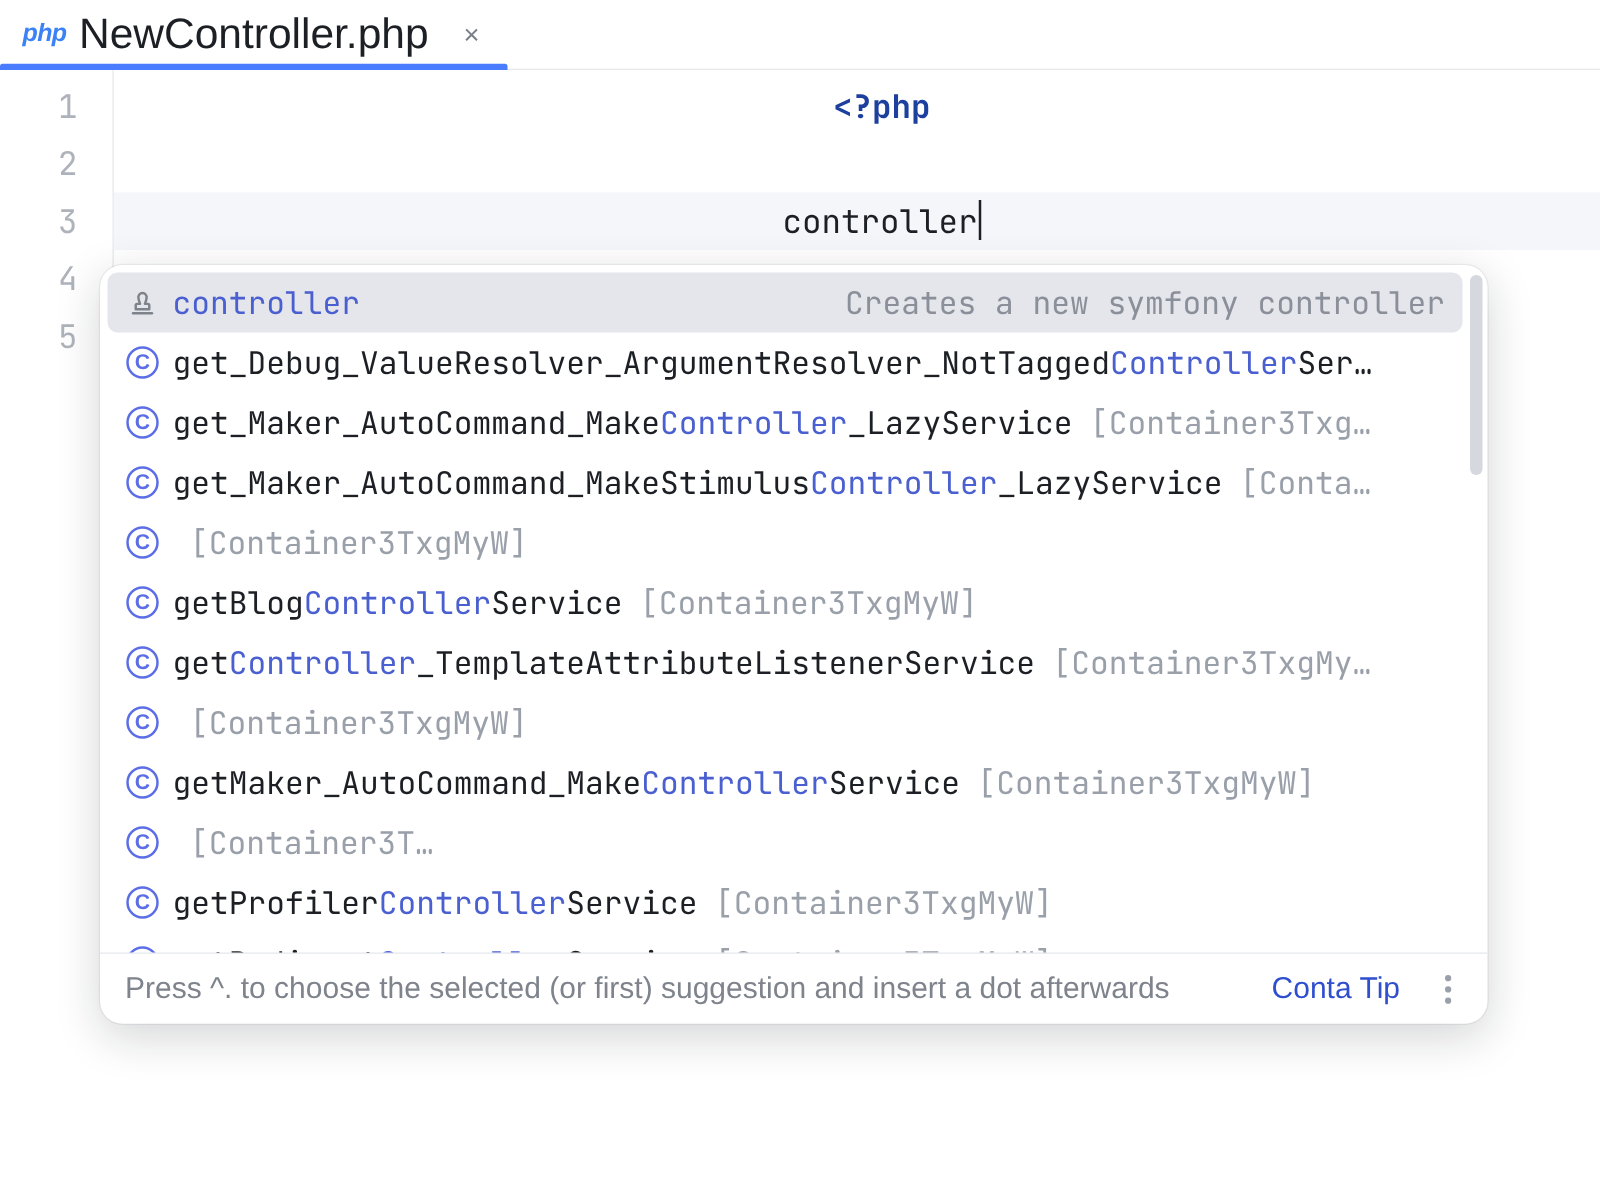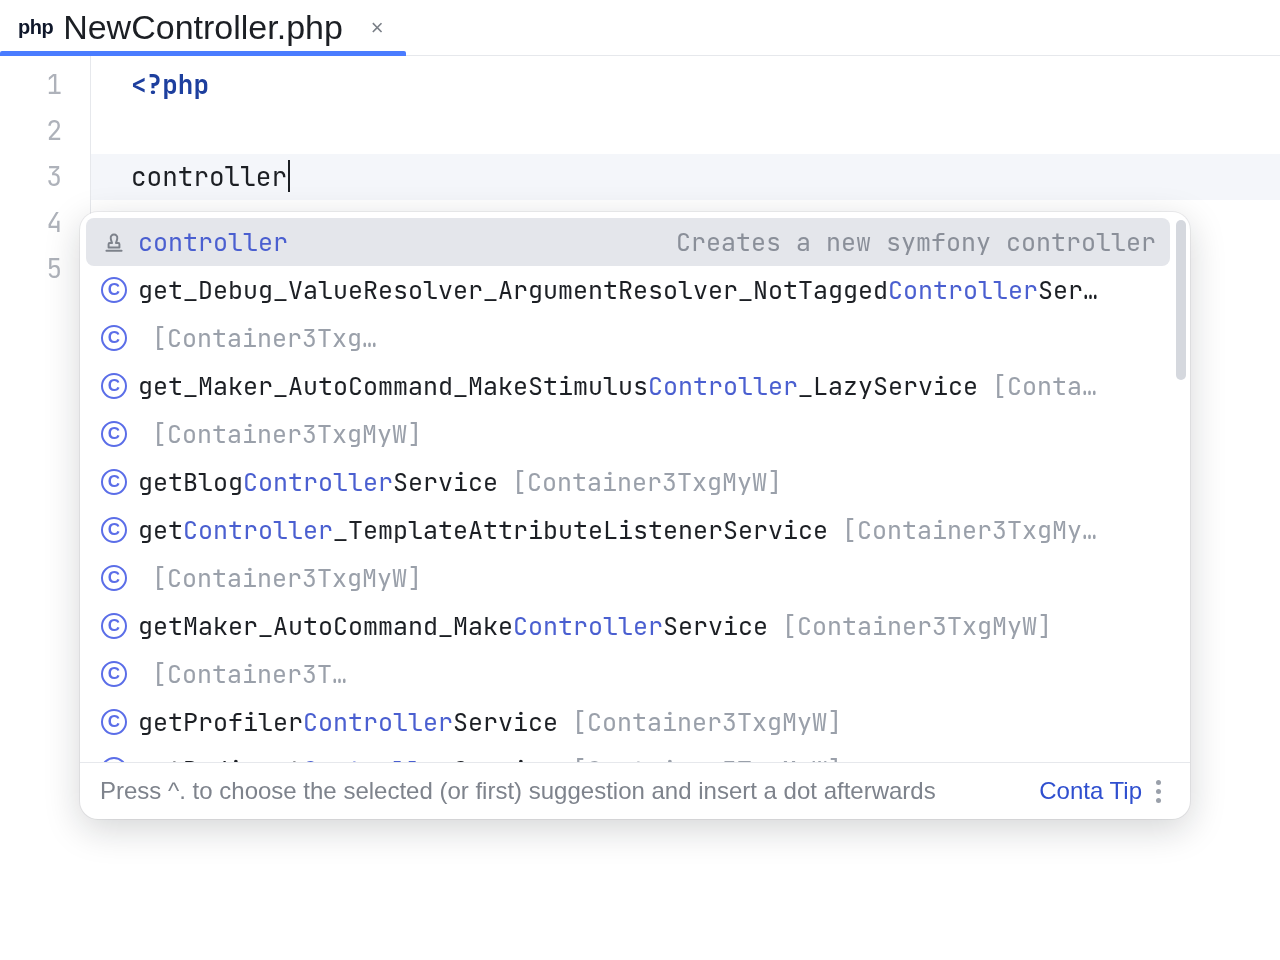--- a/index.html
+++ b/index.html
@@ -29,22 +29,23 @@
   }
   .tab.active::after {
     content: "";
     position: absolute;
     left: 0; right: 0; bottom: -1px;
     height: 5px;
     background: #4a7cff;
     border-radius: 2px 2px 0 0;
   }
   .tab .filetype {
-    color: #0f172a;
+    color: #3b82f6;
     font-weight: 700;
+    font-style: italic;
     font-size: 20px;
     letter-spacing: -0.5px;
   }
   .tab .filename {
     color: #1c1f24;
     font-size: 34px;
     font-weight: 400;
   }
   .tab .close {
     color: #7a7f87;
@@ -67,20 +68,21 @@
     padding: 6px 28px 0 0;
     color: #aeb2ba;
     user-select: none;
   }
   .gutter div { height: 46px; }
   .code {
     flex: 1;
     padding: 6px 0 0 40px;
     border-left: 1px solid #e6e8ec;
     position: relative;
+    text-align: center;
   }
   .code .line { height: 46px; white-space: pre; color: #1c1f24; }
   .code .line.current { background: #f4f6fa; margin-left: -40px; padding-left: 40px; }
   .tok-tag { color: #1d3f9e; font-weight: 600; }
   .caret {
     display: inline-block;
     width: 2px; height: 32px;
     background: #1c1f24;
     vertical-align: -6px;
     margin-left: 1px;
@@ -167,21 +169,21 @@
   }
 
   .popup-footer {
     border-top: 1px solid #e6e8ec;
     padding: 14px 20px;
     display: flex;
     align-items: center;
     font-family: -apple-system, BlinkMacSystemFont, sans-serif;
     font-size: 24px;
     color: #7e838c;
-    gap: 4px;
+    gap: 26px;
   }
   .popup-footer .tip { flex: 1; }
   .popup-footer .next { color: #2f4fcf; cursor: pointer; }
   .popup-footer .menu-dots {
     width: 24px;
     color: #9aa0aa;
     display: flex; flex-direction: column; gap: 4px; align-items: center;
   }
   .popup-footer .menu-dots span {
     width: 5px; height: 5px; border-radius: 50%; background: #9aa0aa;
@@ -230,20 +232,21 @@
       <div class="popup-item">
         <span class="icon">
           <span class="circle-c">C</span>
         </span>
         <span class="label"><span>get_Debug_ValueResolver_ArgumentResolver_NotTagged</span><span class="match">Controller</span><span>Ser…</span></span>
       </div>
       <div class="popup-item">
         <span class="icon">
           <span class="circle-c">C</span>
         </span>
+        <span class="label"><span>get_Maker_AutoCommand_Make</span><span class="match">Controller</span><span>_LazyService</span></span>
         <span class="tail-inline">[Container3Txg…</span>
       </div>
       <div class="popup-item">
         <span class="icon">
           <span class="circle-c">C</span>
         </span>
         <span class="label"><span>get_Maker_AutoCommand_MakeStimulus</span><span class="match">Controller</span><span>_LazyService</span></span>
         <span class="tail-inline">[Conta…</span>
       </div>
       <div class="popup-item">

